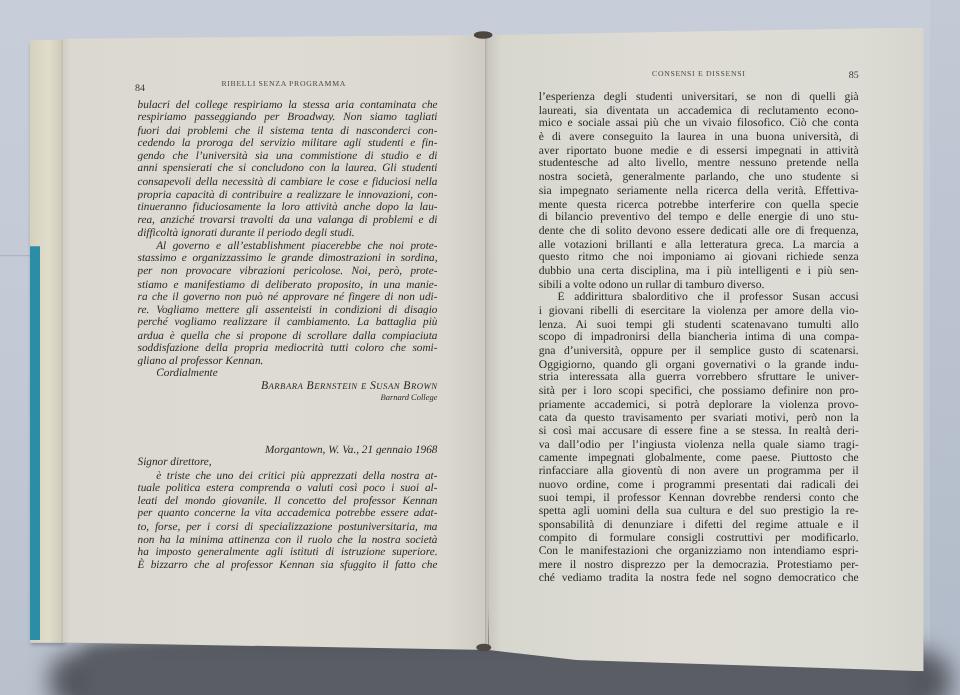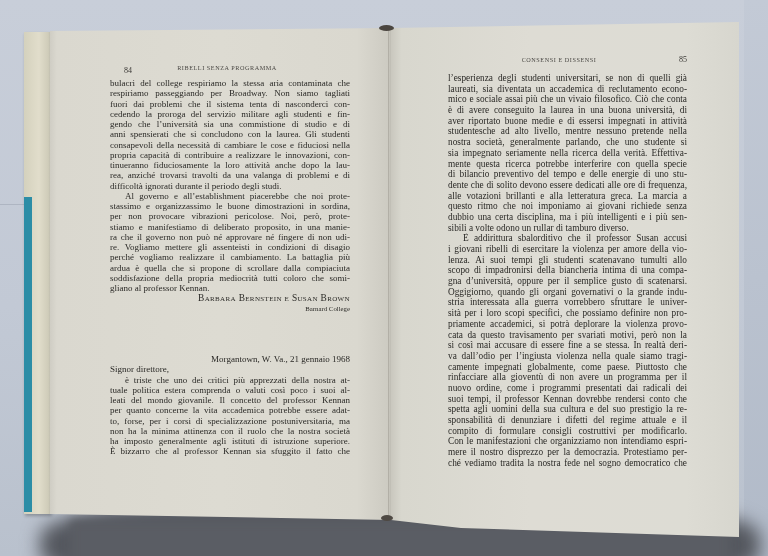--- a/index.html
+++ b/index.html
@@ -47,24 +47,24 @@
   .binding-bottom { left: 381px; top: 515px; width: 12px; height: 6px; border-radius: 50%; background: #4e4943; }
 
   
   .ink { color: #2a2926; }
   .running-head {
     font-size: 6.2px; letter-spacing: 0.55px; color: #4a4844;
     text-align: center; white-space: nowrap; line-height: 8px;
   }
   .pnum { font-size: 8px; color: #3a3835; line-height: 8px; white-space: nowrap; }
 
-  .col-left { left: 110px; width: 240px; font-size: 9px; }
+  .col-left { left: 110px; width: 240px; font-size: 9px; font-style: italic; }
   .col-left .ln { height: 10.25px; line-height: 10.25px; }
   .col-right { left: 431px; width: 256px; font-size: 9.3px; }
-  .col-right .ln { height: 10.7px; line-height: 10.7px; margin-left: 17px; }
+  .col-right .ln { height: 10.7px; line-height: 10.7px; }
 
   .ln { display: block; overflow: hidden; }
   .j { text-align: justify; text-align-last: justify; }
   .last { text-align: left; text-align-last: left; }
   .indent { padding-left: 15px; }
   .right { text-align-last: right; }
   .smallcaps { font-variant: small-caps; letter-spacing: 0.35px; font-size: 9.4px; }
   .small { font-size: 6.8px; }
 </style>
 </head>
@@ -77,45 +77,46 @@
 
 <div class="abs board"></div>
 <div class="abs teal-strip"></div>
 
 <div class="abs page-left"></div>
 <div class="abs page-right"></div>
 <div class="abs gutter-line"></div>
 <div class="abs binding-top"></div>
 <div class="abs binding-bottom"></div>
 
-<div class="abs pnum" style="left:124px; top:67px;">84</div>
+<div class="abs pnum" style="left:108px; top:67px;">84</div>
 <div class="abs running-head" style="left:170px; top:64px; width:114px;">RIBELLI SENZA PROGRAMMA</div>
 
 <div class="abs col-left ink" style="top:78px;">
   <div class="ln j">bulacri del college respiriamo la stessa aria contaminata che</div>
   <div class="ln j">respiriamo passeggiando per Broadway. Non siamo tagliati</div>
   <div class="ln j">fuori dai problemi che il sistema tenta di nasconderci con-</div>
   <div class="ln j">cedendo la proroga del servizio militare agli studenti e fin-</div>
   <div class="ln j">gendo che l’università sia una commistione di studio e di</div>
   <div class="ln j">anni spensierati che si concludono con la laurea. Gli studenti</div>
   <div class="ln j">consapevoli della necessità di cambiare le cose e fiduciosi nella</div>
   <div class="ln j">propria capacità di contribuire a realizzare le innovazioni, con-</div>
   <div class="ln j">tinueranno fiduciosamente la loro attività anche dopo la lau-</div>
   <div class="ln j">rea, anziché trovarsi travolti da una valanga di problemi e di</div>
   <div class="ln last">difficoltà ignorati durante il periodo degli studi.</div>
   <div class="ln j indent">Al governo e all’establishment piacerebbe che noi prote-</div>
-  <div class="ln j">stassimo e organizzassimo le buone dimostrazioni in sordina,</div>
+  <div class="ln j">stassimo e organizzassimo le grande dimostrazioni in sordina,</div>
   <div class="ln j">per non provocare vibrazioni pericolose. Noi, però, prote-</div>
   <div class="ln j">stiamo e manifestiamo di deliberato proposito, in una manie-</div>
   <div class="ln j">ra che il governo non può né approvare né fingere di non udi-</div>
   <div class="ln j">re. Vogliamo mettere gli assenteisti in condizioni di disagio</div>
   <div class="ln j">perché vogliamo realizzare il cambiamento. La battaglia più</div>
   <div class="ln j">ardua è quella che si propone di scrollare dalla compiaciuta</div>
   <div class="ln j">soddisfazione della propria mediocrità tutti coloro che somi-</div>
   <div class="ln last">gliano al professor Kennan.</div>
+  <div class="ln last indent">Cordialmente</div>
   <div class="ln right smallcaps">Barbara Bernstein e Susan Brown</div>
   <div class="ln right small">Barnard College</div>
 </div>
 
 <div class="abs col-left ink" style="top:354px;">
   <div class="ln right">Morgantown, W. Va., 21 gennaio 1968</div>
   <div class="ln last">Signor direttore,</div>
   <div class="ln j indent">è triste che uno dei critici più apprezzati della nostra at-</div>
   <div class="ln j">tuale politica estera comprenda o valuti così poco i suoi al-</div>
   <div class="ln j">leati del mondo giovanile. Il concetto del professor Kennan</div>

